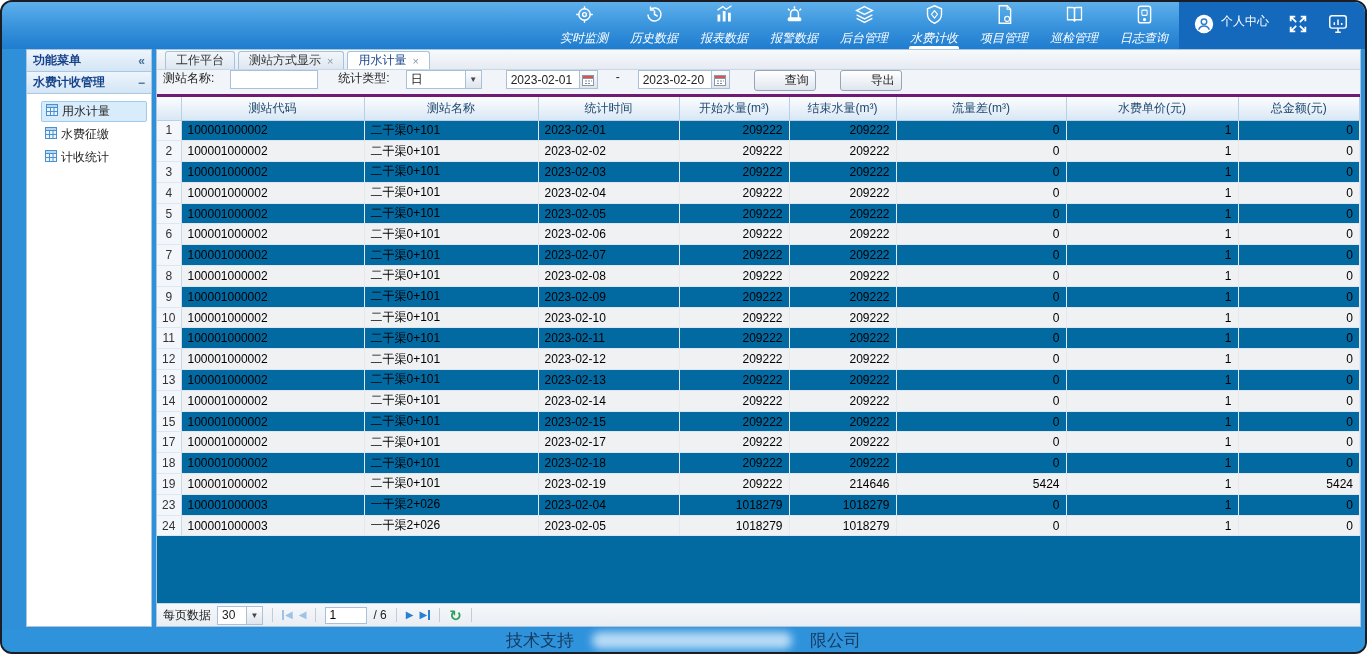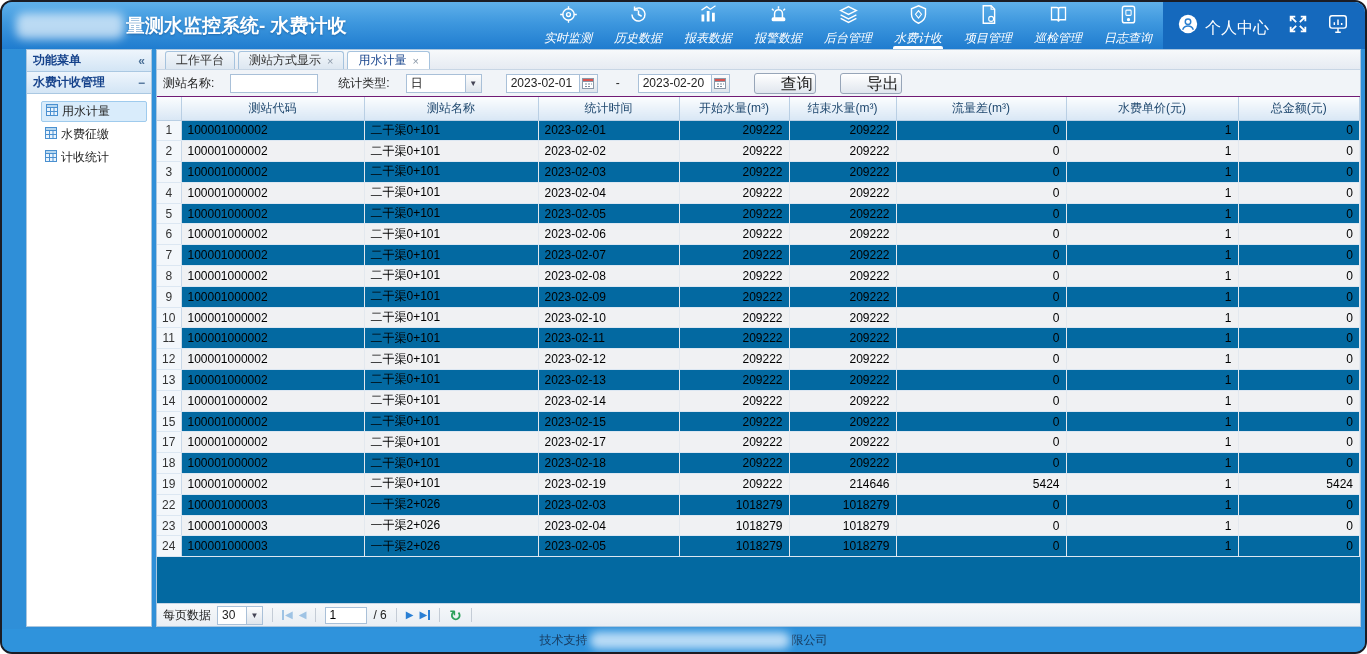--- a/index.html
+++ b/index.html
@@ -10,21 +10,21 @@
   .header { position:relative; height:47px; background:linear-gradient(180deg,#5fb0ea 0%,#3d97de 45%,#1f7ccf 100%); display:flex; align-items:center; }
   .title-wrap { display:flex; align-items:center; margin-left:14px; flex:0 0 auto; }
   .blur-patch { background:rgba(255,255,255,.65); filter:blur(5px); border-radius:8px; }
   .title-blur { width:108px; height:26px; margin-right:2px; }
   .app-title { color:#fff; font-size:19px; font-weight:bold; text-shadow:0 1px 2px rgba(0,40,90,.35); white-space:nowrap; }
   .nav { display:flex; height:100%; margin-left:auto;font-style:italic; }
   .nav-item { width:70px; height:100%; display:flex; flex-direction:column; align-items:center; justify-content:center; gap:2px; color:#fff; font-size:12px; cursor:pointer; position:relative; }
   .nav-item svg { width:21px; height:21px; }
   .nav-item.active::after { content:""; position:absolute; left:10px; right:10px; bottom:0; height:3px; background:#fff; border-radius:2px 2px 0 0; }
   .user-block { height:100%; background:#1569bd; border-top-right-radius:10px; display:flex; align-items:center; padding:0 16px 0 14px; gap:18px; }
-  .user-item { display:flex; align-items:flex-end; gap:6px; color:#fff; font-size:16px; cursor:pointer; }
+  .user-item { display:flex; align-items:flex-start; gap:6px; color:#fff; font-size:12px; cursor:pointer; }
   .user-item svg, .hdr-btn svg { width:22px; height:22px; }
   .hdr-btn { display:flex; align-items:center; cursor:pointer; }
 
   
   .main { position:absolute; top:47px; left:4px; right:4px; bottom:25px; display:flex;margin-left:20px; }
   .sidebar { width:126px; background:#fff; border:1px solid #a9c6df; display:flex; flex-direction:column; margin-right:4px; }
   .side-hdr { height:22px; background:linear-gradient(#eef5fc,#d3e5f5); border-bottom:1px solid #aac8e2; color:#15428b; font-size:12px; font-weight:bold; display:flex; align-items:center; padding:0 6px; }
   .side-hdr .tool { margin-left:auto; color:#4a6f96; font-weight:bold; cursor:pointer; font-size:12px; }
   .tree { padding:5px 4px; }
   .tree-item { display:flex; align-items:center; gap:4px; font-size:12px; color:#222; padding:2px 4px; margin:2px 0 2px 10px; cursor:pointer; white-space:nowrap; }
@@ -33,30 +33,30 @@
 
   .content { flex:1; background:#0369a1; border:1px solid #a9c6df; display:flex; flex-direction:column; overflow:hidden; }
 
   
   .tabbar { height:20px; background:linear-gradient(#f7f9fb,#e6ebf2); border-bottom:1px solid #c8d6e5; display:flex; align-items:flex-end; padding:2px 4px 0 8px; gap:3px; flex:0 0 auto; }
   .tab { height:18px; display:flex; align-items:center; gap:6px; font-size:12px; color:#333; background:linear-gradient(#f2f6fa,#dde7f1); border:1px solid #a6c3de; border-bottom:none; border-radius:3px 3px 0 0; padding:0 10px; cursor:pointer; white-space:nowrap; }
   .tab.active { background:#fff; color:#15428b; }
   .tab .close { color:#8a98a8; font-size:11px; cursor:pointer; }
 
   
-  .filterbar { height:27px; background:#f1f4f8; border-bottom:1px solid #701a75; display:flex; align-items:center; padding:0 6px; gap:16px; font-size:12px; color:#222; flex:0 0 auto; }
+  .filterbar { height:27px; background:#f1f4f8; border-bottom:3px solid #701a75; display:flex; align-items:flex-start; padding:0 6px; gap:16px; font-size:12px; color:#222; flex:0 0 auto; }
   .fld-label { white-space:nowrap; }
   .txt-input { width:88px; height:19px; border:1px solid #a9c0d8; background:#fff; font-size:12px; padding:0 3px; font-family:inherit; }
   .combo { display:flex; align-items:center; border:1px solid #a9c0d8; background:#fff; height:19px; }
   .combo .val { padding:0 4px; font-size:12px; min-width:58px; }
   .combo .trigger { width:16px; height:100%; background:linear-gradient(#fdfdfd,#dfe5ec); border-left:1px solid #a9c0d8; font-size:8px; color:#445; display:flex; align-items:center; justify-content:center; cursor:pointer; }
   .datefld { display:flex; align-items:center; border:1px solid #a9c0d8; background:#fff; height:19px; }
   .datefld .val { padding:0 4px; font-size:12px; width:72px; }
   .datefld .trigger { width:18px; height:100%; background:linear-gradient(#fdfdfd,#dfe5ec); border-left:1px solid #a9c0d8; display:flex; align-items:center; justify-content:center; cursor:pointer; }
-  .btn { height:21px; min-width:62px; background:linear-gradient(#ffffff,#e0e6ee); border:1px solid #97a5b8; border-radius:3px; font-size:16px; color:#222; cursor:pointer; margin-left:8px; font-family:Liberation Serif, serif;padding-left:24px; }
+  .btn { height:21px; min-width:62px; background:linear-gradient(#ffffff,#e0e6ee); border:1px solid #97a5b8; border-radius:3px; font-size:12px; color:#222; cursor:pointer; margin-left:8px; font-family:Liberation Serif, serif;padding-left:24px; }
 
   
   .grid-wrap { flex:1; overflow:hidden; }
   table.grid { width:100%; border-collapse:collapse; table-layout:fixed; font-size:12px;padding-left:8px; }
   .grid thead th { height:23px; background:linear-gradient(#fbfdfe,#d9e7f5); border-right:1px solid #b9cfe4; border-bottom:1px solid #b9cfe4; color:#20496f; font-weight:normal; text-align:center; cursor:pointer; overflow:hidden; white-space:nowrap; }
   .grid td { height:20.8px; border-right:1px solid #e3e8ee; border-bottom:1px solid #dce7f2; padding:0 6px; overflow:hidden; white-space:nowrap; }
   .grid td.rownum { background:#f3f7fb; border-right:1px solid #c9d8e8; text-align:center; padding:0 2px; color:#333; }
   .grid tr:nth-child(even) td:not(.rownum) { background:#f0f1f3; }
   .cell-left { text-align:left; } .cell-right { text-align:right; }
 
@@ -64,33 +64,29 @@
   .pager { height:23px; background:linear-gradient(#f6f8fa,#e9eef4); border-top:1px solid #c8d6e5; display:flex; align-items:center; padding:0 6px; gap:6px; font-size:12px; color:#222; flex:0 0 auto; }
   .pager .sep { width:1px; height:14px; background:#c4ccd6; margin:0 3px; }
   .pg-ico { color:#2a7fd4; font-size:10px; cursor:pointer; line-height:1; }
   .pg-ico.dim { color:#9fc3e4; }
   .pg-ico.first { border-left:2px solid #9fc3e4; padding-left:1px; }
   .pg-ico.last { border-right:2px solid #2a7fd4; padding-right:1px; }
   .pg-input { width:42px; height:17px; border:1px solid #a9c0d8; font-size:12px; padding:0 3px; font-family:inherit; }
   .refresh { color:#2ca05a; font-size:15px; font-weight:bold; cursor:pointer; line-height:1; }
 
   
-  .footer { position:absolute; left:0; right:0; bottom:0; height:23px; background:#2f93dc; display:flex; align-items:center; justify-content:center; gap:2px; font-size:12px; color:#173a5e; }
+  .footer { position:absolute; left:0; right:0; bottom:0; height:23px; background:#2f93dc; display:flex; align-items:center; justify-content:center; gap:18px; font-size:17px; color:#173a5e; }
   .footer-blur { width:200px; height:17px; background:rgba(220,238,252,.8); filter:blur(4px); border-radius:8px; }
 </style>
 </head>
 <body>
 
 <div class="window">
 
   <div class="header">
-    <div class="title-wrap">
-      <span class="blur-patch title-blur"></span>
-      <span class="app-title">量测水监控系统- 水费计收</span>
-    </div>
     <div class="nav">
       <div class="nav-item">
         <span><svg viewBox="0 0 24 24" fill="none" stroke="#fff" stroke-width="1.6">
               <circle cx="12" cy="12" r="6.5"></circle>
               <circle cx="12" cy="12" r="2.2"></circle>
               <path d="M12 2.5v3.5M12 18v3.5M2.5 12H6M18 12h3.5"></path>
             </svg></span>
         <span>实时监测</span>
       </div>
       <div class="nav-item">
@@ -488,31 +484,20 @@
                 <td class="cell-left">100001000002</td>
                 <td class="cell-left">二干渠0+101</td>
                 <td class="cell-left">2023-02-19</td>
                 <td class="cell-right">209222</td>
                 <td class="cell-right">214646</td>
                 <td class="cell-right">5424</td>
                 <td class="cell-right">1</td>
                 <td class="cell-right">5424</td>
               </tr>
               <tr>
-                <td class="rownum">22</td>
-                <td class="cell-left">100001000003</td>
-                <td class="cell-left">一干渠2+026</td>
-                <td class="cell-left">2023-02-03</td>
-                <td class="cell-right">1018279</td>
-                <td class="cell-right">1018279</td>
-                <td class="cell-right">0</td>
-                <td class="cell-right">1</td>
-                <td class="cell-right">0</td>
-              </tr>
-              <tr>
                 <td class="rownum">23</td>
                 <td class="cell-left">100001000003</td>
                 <td class="cell-left">一干渠2+026</td>
                 <td class="cell-left">2023-02-04</td>
                 <td class="cell-right">1018279</td>
                 <td class="cell-right">1018279</td>
                 <td class="cell-right">0</td>
                 <td class="cell-right">1</td>
                 <td class="cell-right">0</td>
               </tr>

